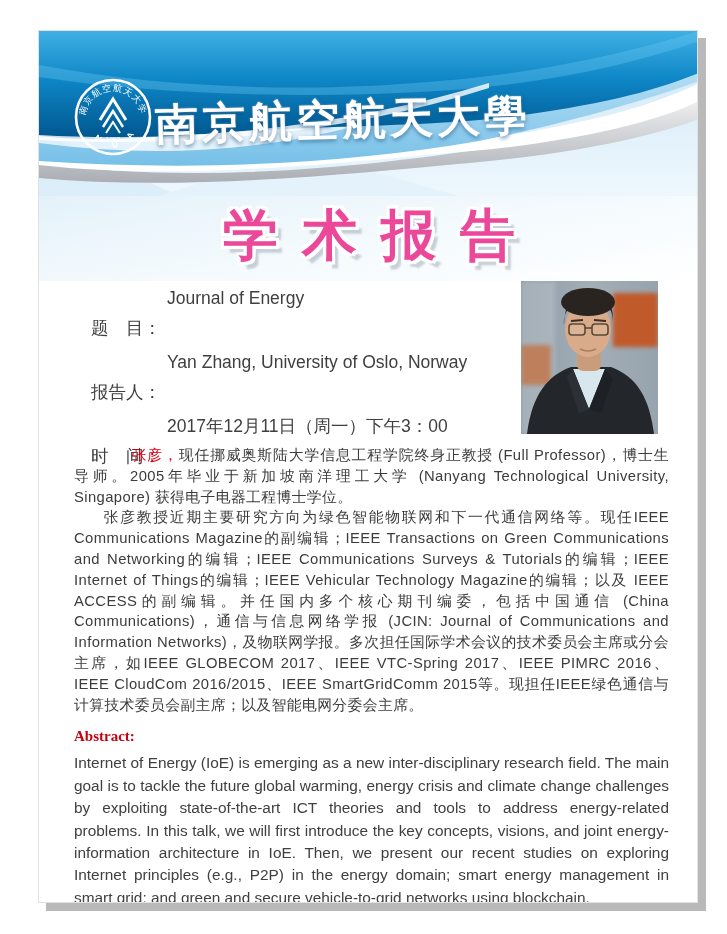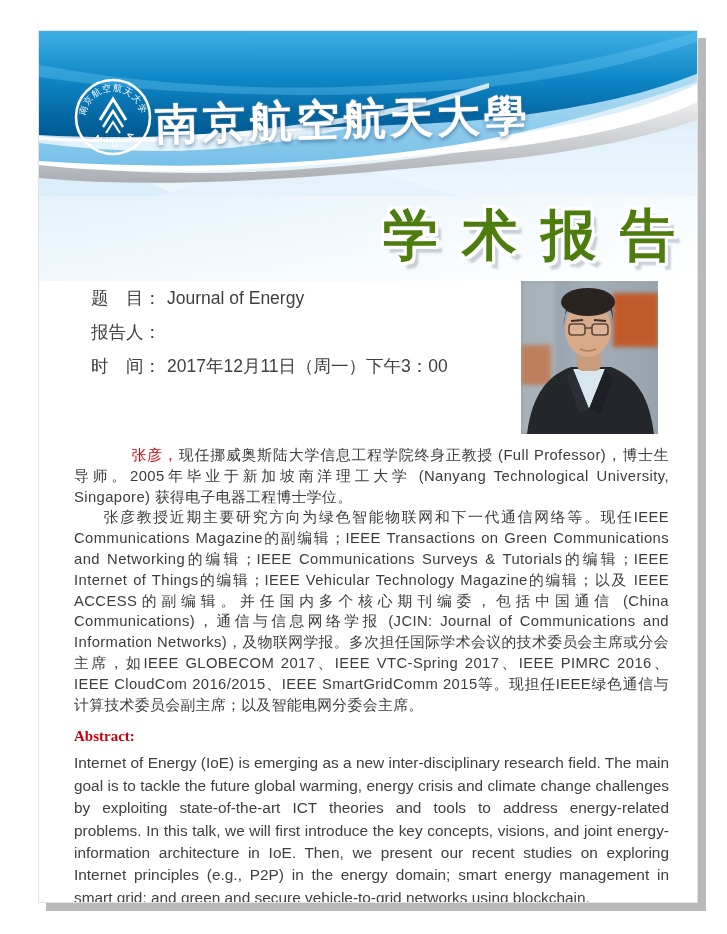--- a/index.html
+++ b/index.html
@@ -15,30 +15,30 @@
   .logo { position:absolute; left:33px; top:45px; width:82px; height:82px; }
   .uni-name { position:absolute; left:116px; top:60px; width:420px;
     font-size:43px; font-weight:bold; color:#ffffff; letter-spacing:4px;
     font-family:"Liberation Serif","DejaVu Serif",serif;
     text-shadow:0 2px 4px rgba(0,60,110,.55), 0 0 2px rgba(255,255,255,.6);
     transform:rotate(-1.5deg); white-space:nowrap; }
   .under-header { position:absolute; left:0; top:160px; width:660px; height:90px;
     background:linear-gradient(170deg,#e3f1fa 0%, #f2f9fd 45%, #ffffff 100%); z-index:0; }
 
   
-  .talk-title { position:absolute; left:0; top:168px; width:660px; text-align:right;
-    font-size:55px; font-weight:900; color:#4d7c0f; letter-spacing:24px; padding-left:24px;
+  .talk-title { position:absolute; left:0; top:168px; width:660px; text-align:center;
+    font-size:55px; font-weight:900; color:#ec4899; letter-spacing:24px; padding-left:24px;
     z-index:2; font-family:Liberation Serif, serif;
     text-shadow:-3px -3px 0 #fff,3px -3px 0 #fff,-3px 3px 0 #fff,3px 3px 0 #fff,
       0 -3px 0 #fff,0 3px 0 #fff,-3px 0 0 #fff,3px 0 0 #fff,6px 7px 2px rgba(160,172,184,.55); }
 
   
   .info { position:absolute; left:52px; top:256px; width:430px; z-index:2; }
   .info-row { display:flex; margin-bottom:12px; font-size:17.5px; color:#3f3f3f; line-height:22px; }
-  .info-label { flex:0 0 76px; white-space:nowrap; }
+  .info-label { flex:0 0 76px; white-space:nowrap;margin-top:30px; }
   .info-value { white-space:nowrap; }
 
   
   .photo { position:absolute; left:482px; top:250px; width:137px; height:153px; z-index:2; }
 
   
   .content { position:absolute; left:35px; top:414px; width:595px; z-index:2; }
   .bio-heading { font-size:19px; font-weight:bold; color:#e60012; margin-bottom:9px;
     letter-spacing:1px; }
   .bio-para { font-size:14.8px; line-height:20.8px; color:#3c3c3c; text-align:justify;
@@ -127,20 +127,21 @@
 
     <div class="talk-title">学术报告</div>
 
     <div class="info">
       <div class="info-row">
         <span class="info-label">题　目：</span>
         <span class="info-value">Journal of Energy</span>
       </div>
       <div class="info-row">
         <span class="info-label">报告人：</span>
+        <span class="info-value">Yan Zhang, University of Oslo, Norway</span>
       </div>
       <div class="info-row">
         <span class="info-label">时　间：</span>
         <span class="info-value">2017年12月11日（周一）下午3：00</span>
       </div>
     </div>
 
     <svg class="photo" viewBox="0 0 137 153">
       <defs>
         <linearGradient id="pbg" x1="0" y1="0" x2="1" y2="0">

